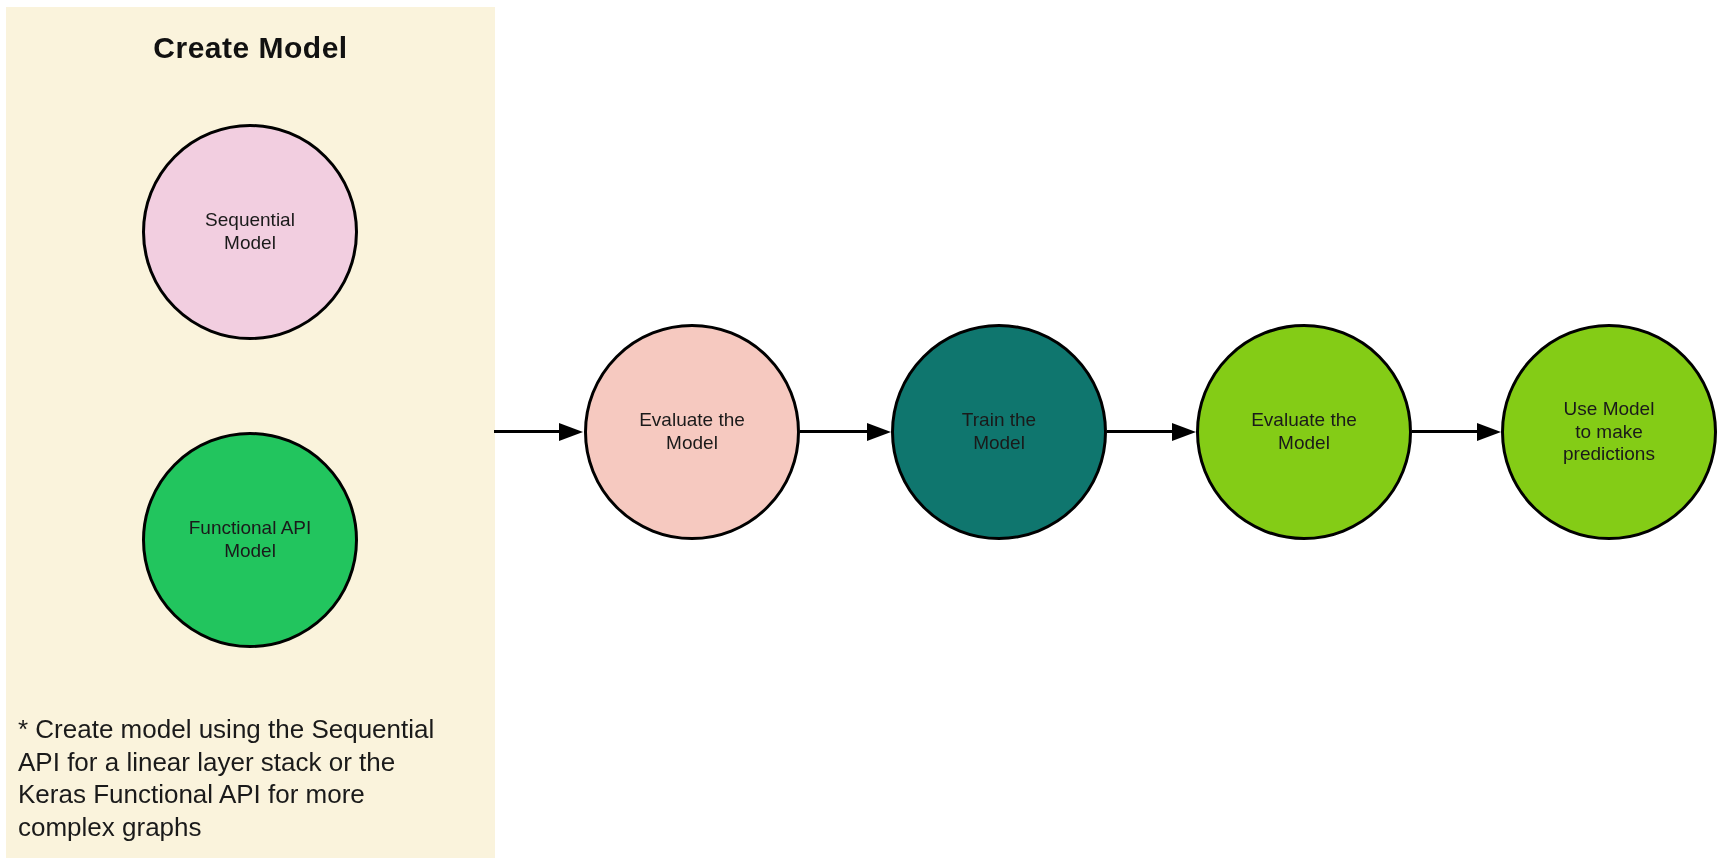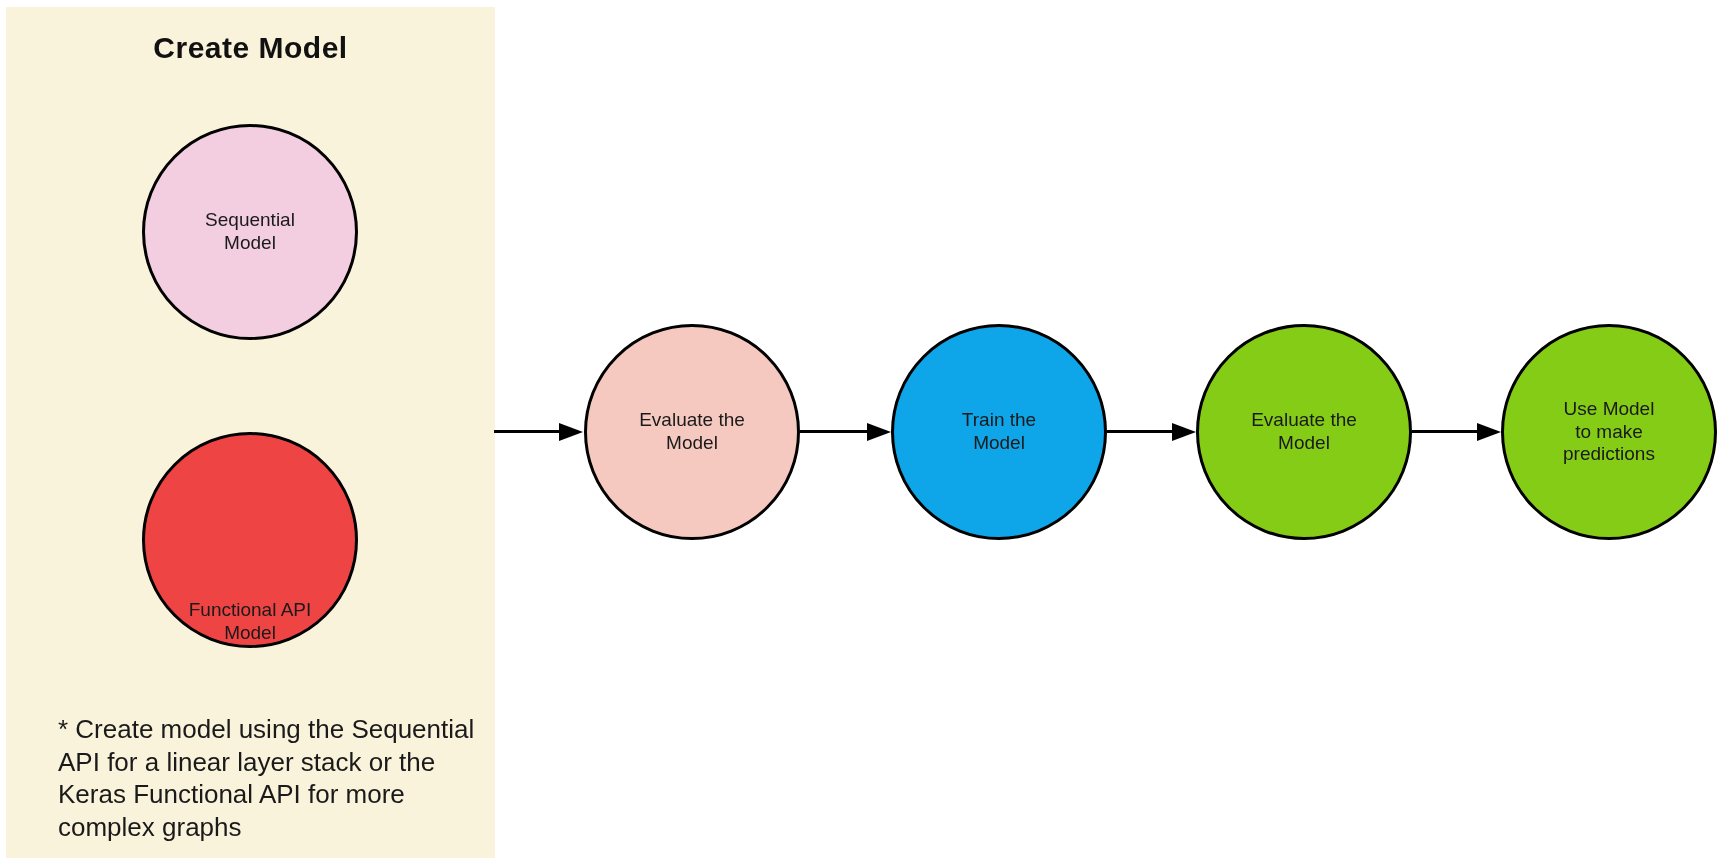--- a/index.html
+++ b/index.html
@@ -62,21 +62,20 @@
   .node-predict  { left: 1501px; top: 324px; }
   .footnote {
     position: absolute;
     left: 12px;
     top: 706px;
     width: 460px;
     font-size: 26px;
     line-height: 1.25;
     color: #1a1a1a;
     white-space: pre-line;
-    margin-left: 40px;
   }
   .arrow {
     position: absolute;
     height: 3px;
     background: #000000;
     top: 430px;
   }
   .arrow::after {
     content: '';
     position: absolute;
@@ -99,42 +98,42 @@
 <div class="canvas">
 
   <div class="panel" style="background-color: rgb(250, 243, 220);">
     <div class="panel-title">Create Model</div>
 
     <div class="circle node-sequential" style="background-color: rgb(242, 206, 224);">
       <span class="circle-label">Sequential
 Model</span>
     </div>
 
-    <div class="circle node-functional" style="background-color: #ef4444; align-items: flex-end;">
+    <div class="circle node-functional" style="background-color: #22c55e;">
       <span class="circle-label">Functional API
 Model</span>
     </div>
 
     <div class="footnote">* Create model using the Sequential
 API for a linear layer stack or the
 Keras Functional API for more
 complex graphs</div>
   </div>
 
   <div class="arrow arrow-1"></div>
   <div class="arrow arrow-2"></div>
   <div class="arrow arrow-3"></div>
   <div class="arrow arrow-4"></div>
 
   <div class="circle node-compile" style="background-color: rgb(246, 201, 192);">
     <span class="circle-label">Evaluate the
 Model</span>
   </div>
 
-  <div class="circle node-train" style="background-color: #0ea5e9;">
+  <div class="circle node-train" style="background-color: #0f766e;">
     <span class="circle-label">Train the
 Model</span>
   </div>
 
   <div class="circle node-evaluate" style="background-color: #84cc16;">
     <span class="circle-label">Evaluate the
 Model</span>
   </div>
 
   <div class="circle node-predict" style="background-color: #84cc16;">

